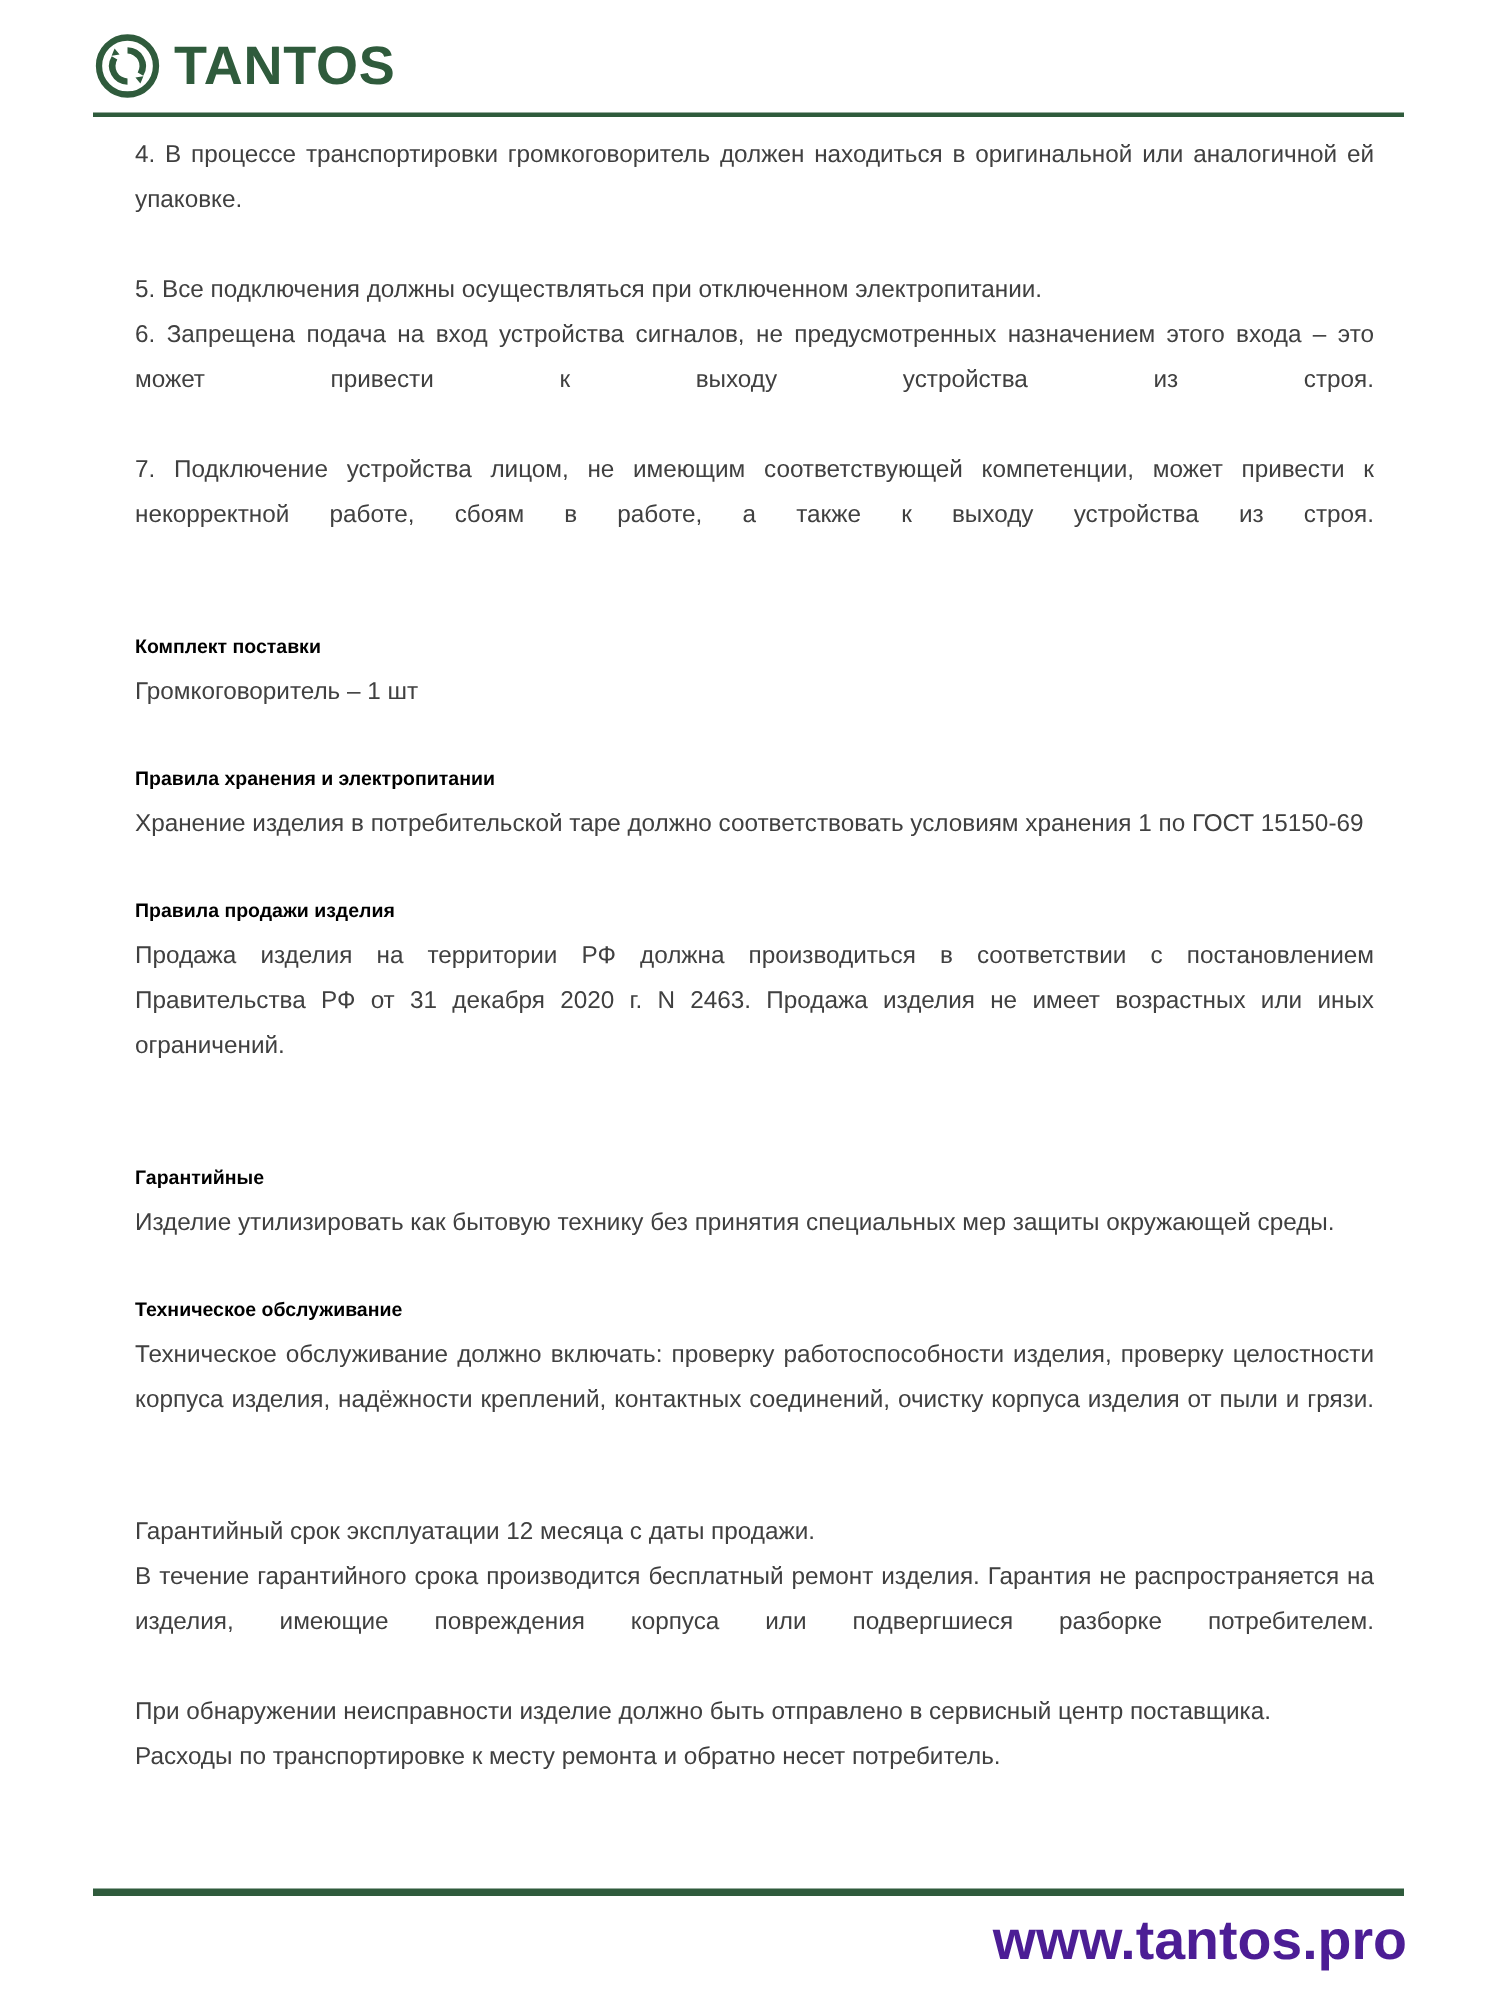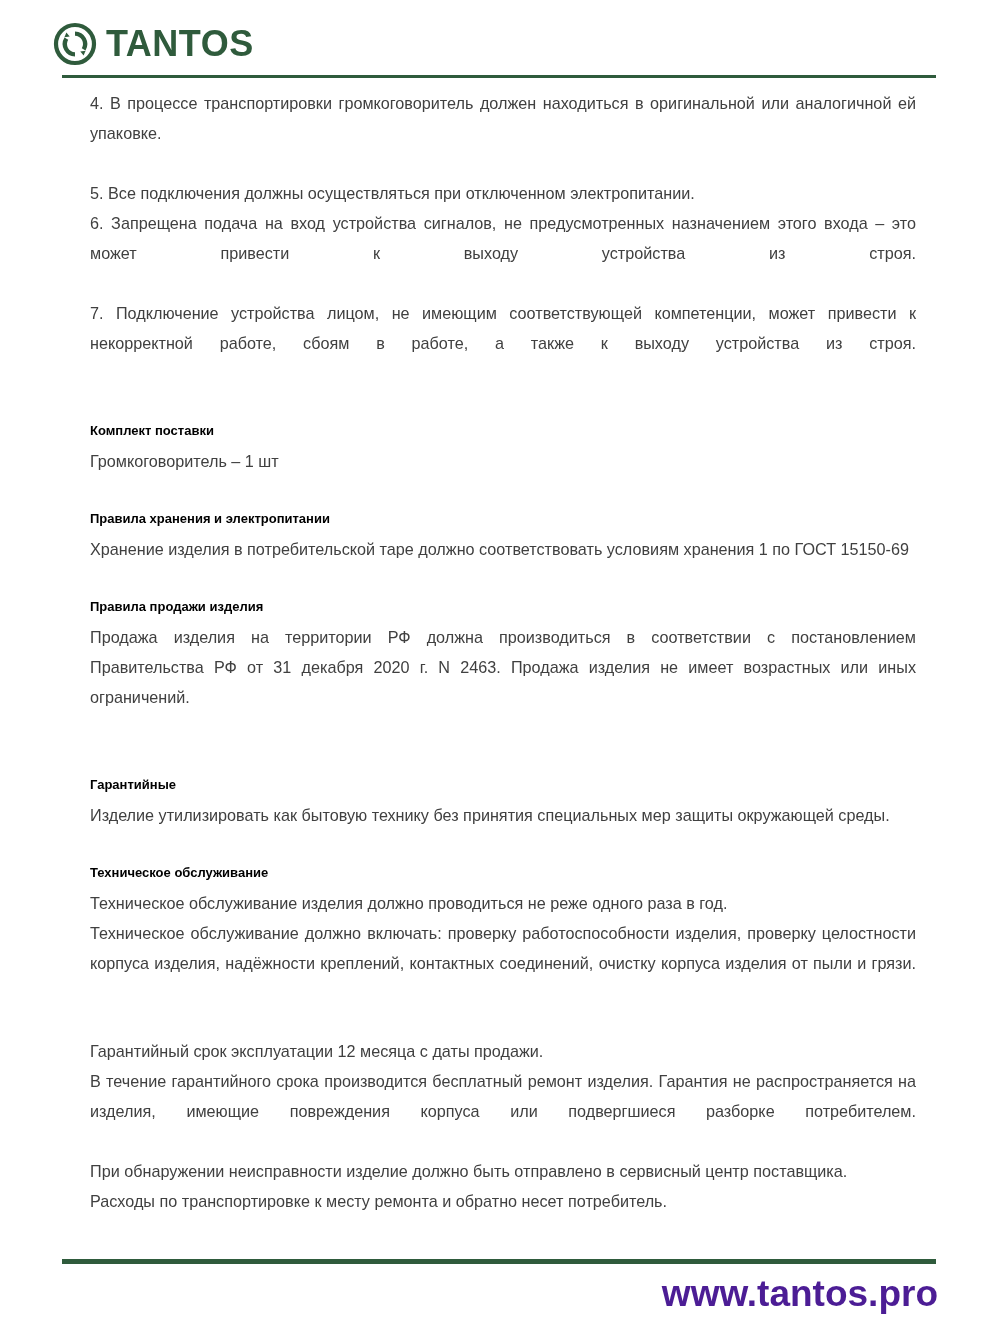--- a/index.html
+++ b/index.html
@@ -19,21 +19,21 @@
   
   .header {
     position: absolute;
     top: 0;
     left: 0;
     width: 1000px;
     height: 88px;
   }
   .logo-block {
     position: absolute;
-    left: 53px;
+    left: 63px;
     top: 22px;
     display: flex;
     align-items: center;
     gap: 9px;
   }
   .logo-mark {
     width: 44px;
     height: 44px;
     display: block;
   }
@@ -157,21 +157,20 @@
   <p class="just">Продажа изделия на территории РФ должна производиться в соответствии с постановлением Правительства РФ от 31 декабря 2020 г. N 2463. Продажа изделия не имеет возрастных или иных ограничений.</p>
 
   <div class="gap"></div>
 
   <h2 class="heading">Гарантийные</h2>
   <p>Изделие утилизировать как бытовую технику без принятия специальных мер защиты окружающей среды.</p>
 
   <div class="gap"></div>
 
   <h2 class="heading">Техническое обслуживание</h2>
-  <p>Техническое обслуживание изделия должно проводиться не реже одного раза в год.</p>
   <p class="just">Техническое обслуживание должно включать: проверку работоспособности изделия, проверку целостности корпуса изделия, надёжности креплений, контактных соединений, очистку корпуса изделия от пыли и грязи.</p>
 
   <div class="gap"></div>
 
   <p>Гарантийный срок эксплуатации 12 месяца с даты продажи.</p>
   <p class="just">В течение гарантийного срока производится бесплатный ремонт изделия. Гарантия не распространяется на изделия, имеющие повреждения корпуса или подвергшиеся разборке потребителем.</p>
   <p>При обнаружении неисправности изделие должно быть отправлено в сервисный центр поставщика.</p>
   <p>Расходы по транспортировке к месту ремонта и обратно несет потребитель.</p>
 
 </div>

